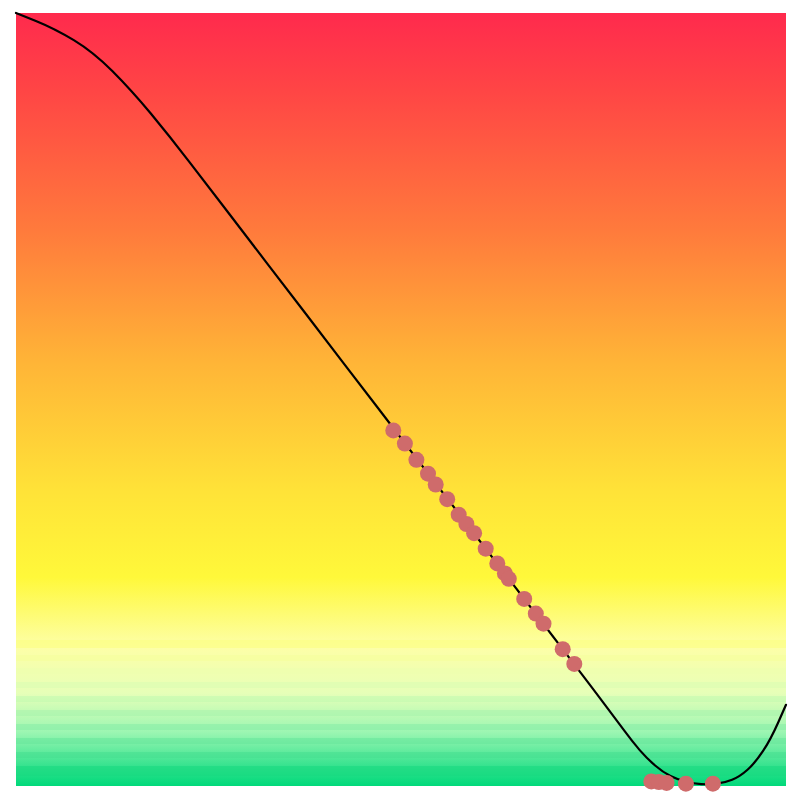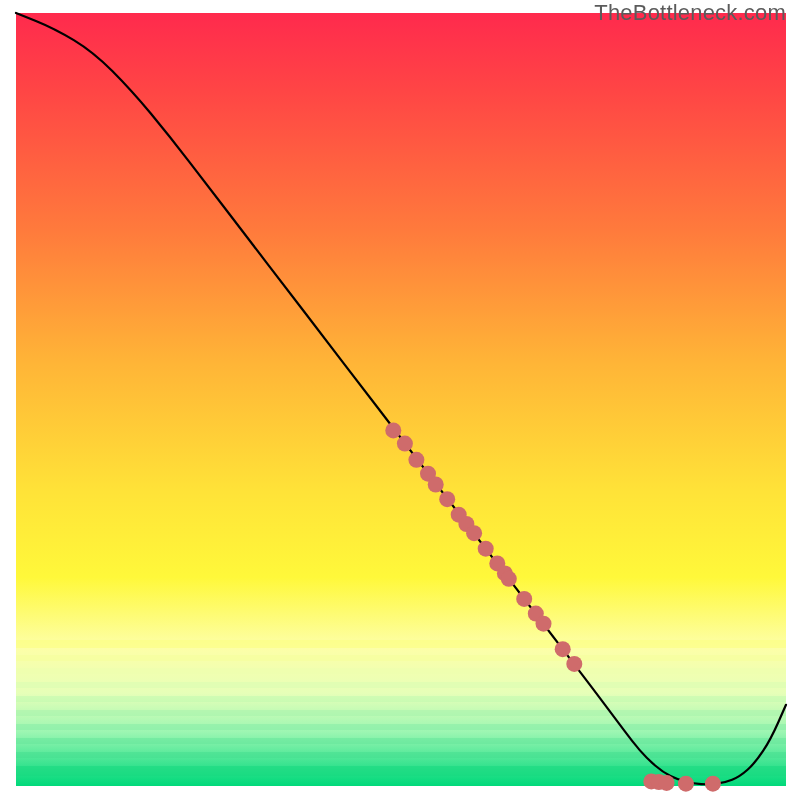--- a/index.html
+++ b/index.html
@@ -83,21 +83,20 @@
       <div class="band" style="top: 655px; height: 6px; background: rgb(246, 255, 154); opacity: 0.55;"></div>
       <div class="band" style="top: 668px; height: 6px; background: rgb(237, 255, 174); opacity: 0.55;"></div>
       <div class="band" style="top: 682px; height: 6px; background: rgb(217, 253, 179); opacity: 0.55;"></div>
       <div class="band" style="top: 696px; height: 6px; background: rgb(193, 249, 176); opacity: 0.55;"></div>
       <div class="band" style="top: 710px; height: 6px; background: rgb(166, 243, 172); opacity: 0.55;"></div>
       <div class="band" style="top: 724px; height: 6px; background: rgb(134, 236, 165); opacity: 0.55;"></div>
       <div class="band" style="top: 738px; height: 6px; background: rgb(102, 229, 155); opacity: 0.55;"></div>
       <div class="band" style="top: 752px; height: 6px; background: rgb(69, 222, 144); opacity: 0.55;"></div>
       <div class="band" style="top: 766px; height: 10px; background: rgb(24, 216, 128); opacity: 0.55;"></div>
     </div>
-  <div id="watermark">TheBottleneck.com</div>
   <svg id="plot-svg" viewBox="0 0 800 800">
     <path id="curve" class="curve" d="M 16.0 13.0 Q 16.0 13.0 35.3 20.7 Q 54.5 28.5 73.8 40.1 Q 93.0 51.7 112.3 71.0 Q 131.5 90.3 150.8 113.5 Q 170.0 136.7 189.3 161.8 Q 208.5 186.9 227.8 212.0 Q 247.0 237.2 266.3 262.3 Q 285.5 287.4 304.8 312.5 Q 324.0 337.7 343.3 362.8 Q 362.5 387.9 381.8 413.0 Q 401.0 438.1 420.3 463.3 Q 439.5 488.4 458.8 513.5 Q 478.0 538.6 497.3 563.8 Q 516.5 588.9 535.8 614.0 Q 555.0 639.1 574.3 664.3 Q 593.5 689.4 605.0 704.8 Q 616.6 720.3 624.3 730.7 Q 632.0 741.2 639.7 750.1 Q 647.4 758.9 655.1 765.5 Q 662.8 772.1 670.5 776.0 Q 678.2 779.8 685.9 781.7 Q 693.6 783.7 701.3 784.1 Q 709.0 784.5 716.7 783.7 Q 724.4 782.9 732.1 779.8 Q 739.8 776.7 747.5 769.8 Q 755.2 762.8 762.9 751.2 Q 770.6 739.6 778.3 722.2 T 786.0 704.8"></path>
     <g id="dots">
         <circle cx="393.3" cy="430.4" r="8" class="dot"></circle>
         <circle cx="404.9" cy="443.6" r="8" class="dot"></circle>
         <circle cx="416.4" cy="459.8" r="8" class="dot"></circle>
         <circle cx="428.0" cy="473.7" r="8" class="dot"></circle>
         <circle cx="435.7" cy="484.5" r="8" class="dot"></circle>
         <circle cx="447.2" cy="499.2" r="8" class="dot"></circle>
         <circle cx="458.7" cy="514.7" r="8" class="dot"></circle>

